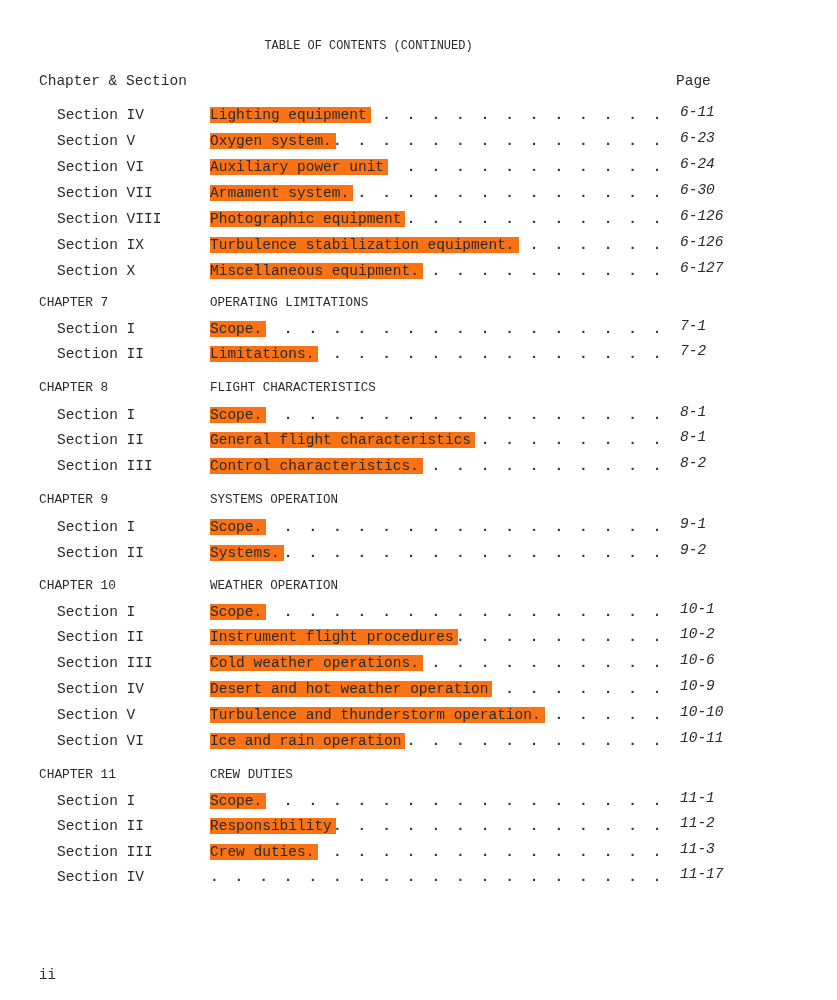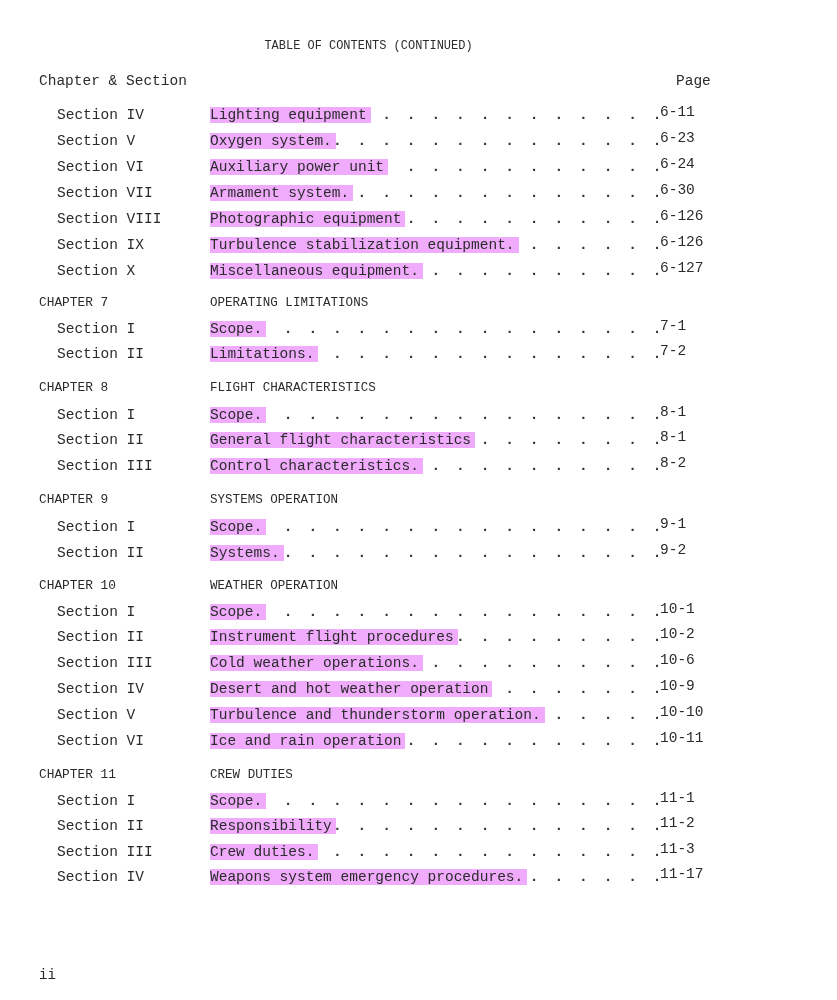--- a/index.html
+++ b/index.html
@@ -19,26 +19,26 @@
     .hdr-chapter { left: 39px; }
     .hdr-page { left: 676px; }
     .row { position: absolute; left: 0; width: 702px; height: 22px; font-size: 14.5px; }
     .sec-label { position: absolute; left: 57px; top: 0; white-space: nowrap; }
     .chap-label { position: absolute; left: 39px; top: 0; white-space: nowrap; font-size: 13.5px; transform: scaleX(0.95); transform-origin: left; }
     .chap-title { position: absolute; left: 210px; top: 0; white-space: nowrap; font-size: 13.5px; transform: scaleX(0.93); transform-origin: left; }
     .entry {
       position: absolute; left: 210px; top: 0; width: 448px; height: 20px;
       overflow: hidden; white-space: nowrap;
     }
-    .entry-title { background: #f0abfc; padding-right: 4px; position: relative; z-index: 1; }
+    .entry-title { background: #f97316; padding-right: 4px; position: relative; z-index: 1; }
     .leaders {
       position: absolute; left: 0; top: 0; right: 0; white-space: nowrap; text-align: right;
       letter-spacing: 3.6px; font-weight: bold; color: #333;
     }
-    .page-num { position: absolute; left: 660px; top: -3px; white-space: nowrap; }
+    .page-num { position: absolute; left: 680px; top: -3px; white-space: nowrap; font-style: italic; }
     .footer-num { position: absolute; left: 39px; top: 967px; font-size: 14px; }
   </style>
 </head>
 <body>
 
 <div class="page-title">TABLE OF CONTENTS (CONTINUED)</div>
 <div class="col-header hdr-chapter">Chapter &amp; Section</div>
 <div class="col-header hdr-page">Page</div>
 
 <div class="row" style="top:107px">
@@ -176,17 +176,17 @@
   <div class="entry"><span class="leaders">. . . . . . . . . . . . . . . . . . . . . . . . . . . . . . .</span><span class="entry-title">Responsibility</span></div>
   <span class="page-num">11-2</span>
 </div>
 <div class="row" style="top:844px">
   <span class="sec-label">Section III</span>
   <div class="entry"><span class="leaders">. . . . . . . . . . . . . . . . . . . . . . . . . . . . . . .</span><span class="entry-title">Crew duties.</span></div>
   <span class="page-num">11-3</span>
 </div>
 <div class="row" style="top:869px">
   <span class="sec-label">Section IV</span>
-  <div class="entry"><span class="leaders">. . . . . . . . . . . . . . . . . . . . . . . . . . . . . . .</span><span class="entry-title">Weapons system emergency procedures.</span></div>
+  <div class="entry"><span class="leaders">. . . . . . . . . . . . . . . . . . . . . . . . . . . . . . .</span></div>
   <span class="page-num">11-17</span>
 </div>
 
 <div class="footer-num">ii</div>
 
 </body></html>

